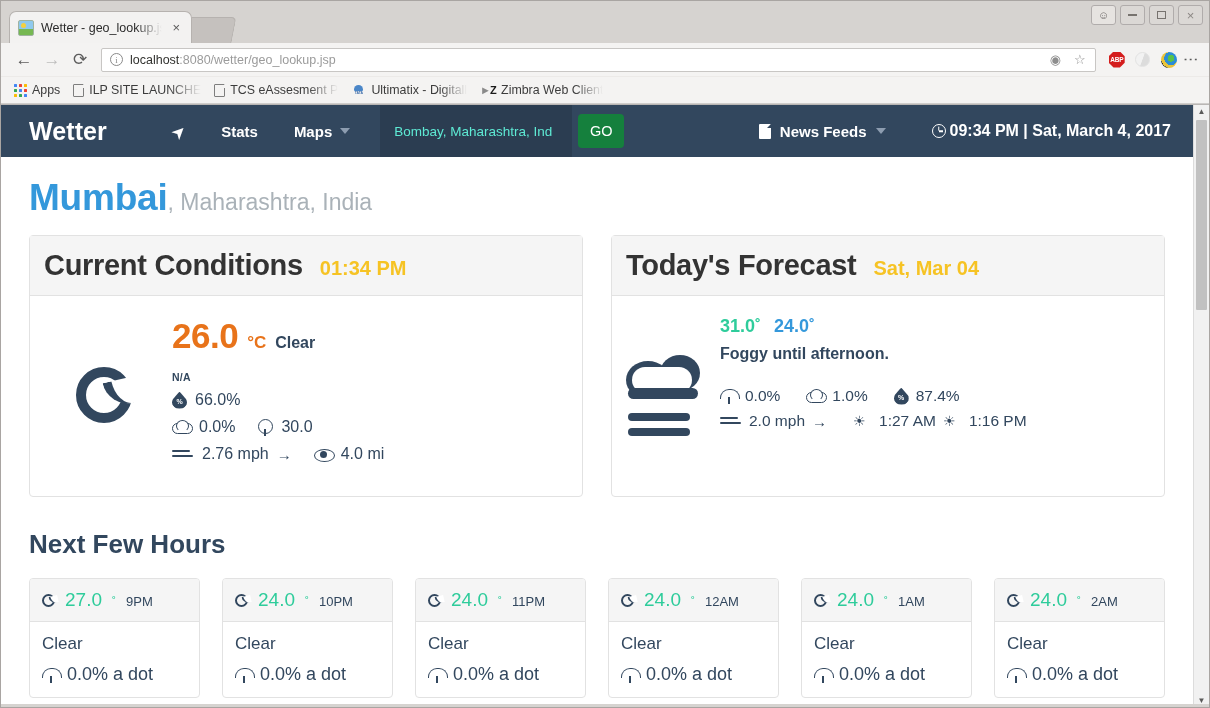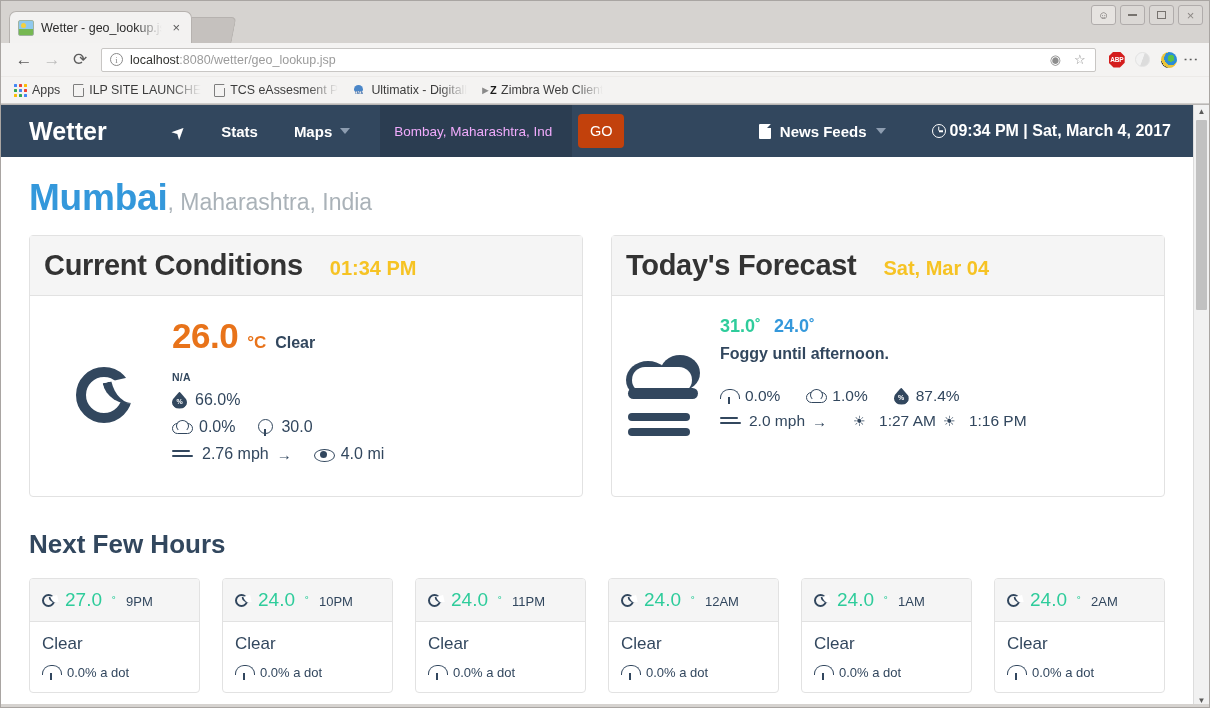--- a/index.html
+++ b/index.html
@@ -191,23 +191,23 @@
     display: flex; align-items: center; gap: 8px;
   }
   .caret {
     width: 0; height: 0; border-left: 5.5px solid transparent;
     border-right: 5.5px solid transparent; border-top: 6px solid #8d9db0;
   }
   .searchbox {
     margin-left: 30px; width: 192px; height: 52px; background: #2b3d51;
     display: flex; align-items: center; padding: 0 14px;
   }
-  .searchbox .ph { color: #f0abfc; font-size: 13.5px; white-space: nowrap; }
+  .searchbox .ph { color: #5eead4; font-size: 13.5px; white-space: nowrap; }
   .gobtn {
-    width: 46px; height: 34px; background: #c2410c; color: #fff;
+    width: 46px; height: 34px; background: #15803d; color: #fff;
     border-radius: 4px; display: flex; align-items: center;
     justify-content: center; font-size: 14.5px; margin-left: 6px;
     font-weight: normal;
   }
   .nav-right { margin-left: auto; display: flex; align-items: center; padding-right: 22px; }
   .feeds { display: flex; align-items: center; gap: 9px; font-size: 15px; font-weight: bold; }
   .page-ic {
     width: 12px; height: 15px; background: #fff; border-radius: 1px;
     position: relative;
   }
@@ -233,21 +233,21 @@
   .cityline { padding: 20px 0 16px; display: flex; align-items: baseline; }
   .city { font-size: 37px; font-weight: bold; color: #3498db; letter-spacing: -.2px; }
   .region { font-size: 23px; color: #aab2b8; }
 
   .cards { display: flex; gap: 28px; }
   .card {
     flex: 1; border: 1px solid #e2e2e2; border-radius: 4px; background: #fff;
   }
   .card-head {
     background: #f5f5f5; border-bottom: 1px solid #e2e2e2;
-    padding: 13px 14px; display: flex; align-items: baseline; gap: 27px;
+    padding: 13px 14px; display: flex; align-items: baseline; gap: 17px;
   }
   .card-title { font-size: 29px; font-weight: bold; color: #333; letter-spacing: -.3px; }
   .card-sub { font-size: 20px; font-weight: bold; color: #f6c324; }
   .card-body { padding: 16px 14px 18px; display: flex; gap: 8px; min-height: 200px; }
 
   .bigicon { width: 120px; flex: none; display: flex; align-items: center; justify-content: center; }
   .moon-big {
     width: 56px; height: 56px; border-radius: 50%;
     border: 10px solid #32475e;
     position: relative;
@@ -372,21 +372,21 @@
   .moon-sm::after {
     content:""; position:absolute; right:-5px; top:0px; width:7px; height:7px;
     background:#fff; border-left:2.6px solid #32475e; border-radius:0 0 0 9px;
     transform: rotate(-13deg);
   }
   .h-temp { font-size: 19px; font-weight: normal; color: #2ecc9b; }
   .h-deg { font-size: 12px; vertical-align: super; }
   .h-hour { font-size: 13px; color: #32475e; }
   .hcard-body { padding: 12px; }
   .h-cond { font-size: 17px; color: #32475e; margin-bottom: 10px; }
-  .h-prec { display:flex; align-items:center; gap:7px; font-size:13px; color:#32475e; }
+  .h-prec { display:flex; align-items:center; gap:7px; font-size:18px; color:#32475e; }
 
   
   .scrollbar {
     width: 16px; background: #f1f1f1; border-left: 1px solid #dcdcdc;
     display: flex; flex-direction: column; align-items: center;
     position: relative; flex: none;
   }
   .sb-arrow { font-size: 8px; color: #5a5a5a; padding: 2px 0; flex:none; }
   .sb-track { flex: 1; width: 100%; position: relative; }
   .sb-thumb {

